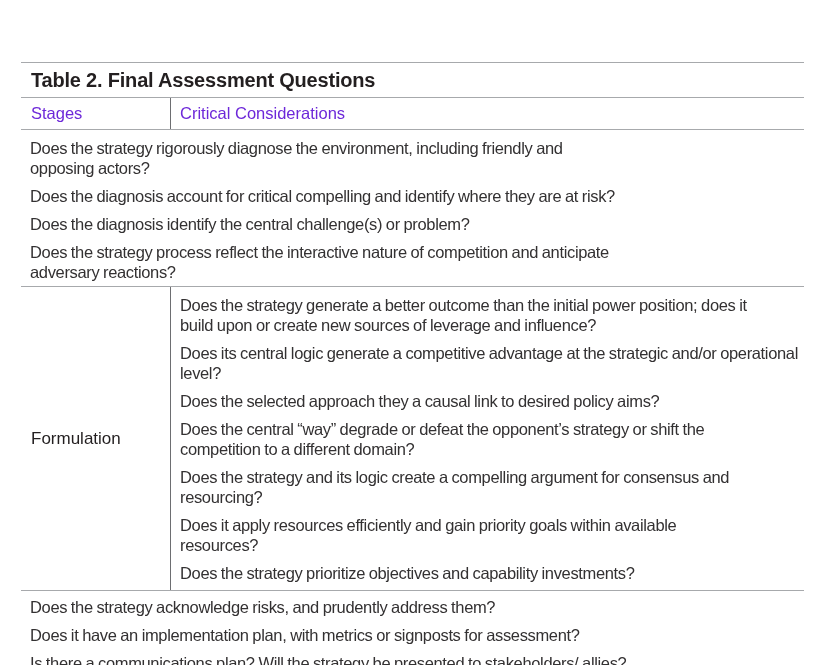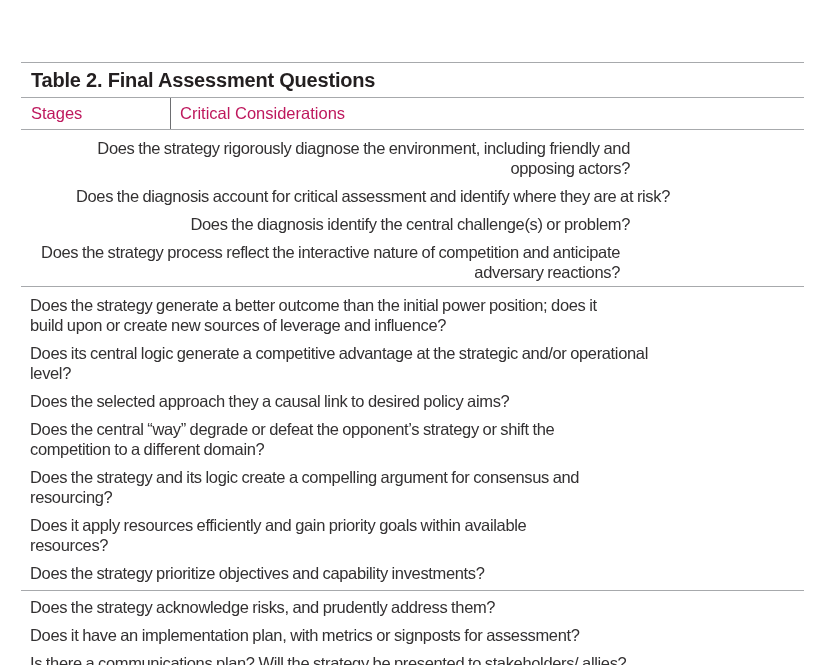--- a/index.html
+++ b/index.html
@@ -57,32 +57,32 @@
       box-sizing: border-box;
     }
     .header-row {
       height: 31px;
     }
     .header-row .stage-cell,
     .header-row .content-cell {
       display: flex;
       align-items: center;
       font-size: 16.5px;
-      color: #be185d;
+      color: #6d28d9;
     }
     .q {
       font-size: 16.5px;
       line-height: 20px;
       color: #333132;
       padding: 4px 0 4px 0;
       transform-origin: left top;
       letter-spacing: -0.35px;
       word-spacing: -0.5px;
     }
-    .sec-diagnosis .content-cell { padding-top: 4px; padding-bottom: 2px; text-align: right; }
+    .sec-diagnosis .content-cell { padding-top: 4px; padding-bottom: 2px; }
     .sec-formulation .content-cell { padding-top: 4px; padding-bottom: 3px; }
     .sec-implementation .content-cell { padding-top: 2px; padding-bottom: 2px; }
     .sec-diagnosis { height: 156px; }
     .sec-formulation { height: 303px; }
     .sec-implementation { height: 108px; }
   </style>
 </head>
 <body>
 
 <div class="table-wrap">
@@ -92,28 +92,29 @@
 
   <div class="row header-row">
     <div class="stage-cell">Stages</div>
     <div class="content-cell">Critical Considerations</div>
   </div>
   <div class="rule"></div>
 
   <div class="row sec-diagnosis">
     <div class="content-cell">
       <div class="q" style="width:600px">Does the strategy rigorously diagnose the environment, including friendly and opposing actors?</div>
-      <div class="q" style="width:640px">Does the diagnosis account for critical assessment and identify where they are at risk?</div>
+      <div class="q" style="width:640px">Does the diagnosis account for critical compelling and identify where they are at risk?</div>
       <div class="q" style="width:600px">Does the diagnosis identify the central challenge(s) or problem?</div>
       <div class="q" style="width:590px">Does the strategy process reflect the interactive nature of competition and anticipate adversary reactions?</div>
     </div>
   </div>
   <div class="rule"></div>
 
   <div class="row sec-formulation">
+    <div class="stage-cell">Formulation</div>
     <div class="content-cell">
       <div class="q" style="width:595px">Does the strategy generate a better outcome than the initial power position; does it build upon or create new sources of leverage and influence?</div>
       <div class="q" style="width:622px">Does its central logic generate a competitive advantage at the strategic and/or operational level?</div>
       <div class="q" style="width:600px">Does the selected approach they a causal link to desired policy aims?</div>
       <div class="q" style="width:600px">Does the central “way” degrade or defeat the opponent’s strategy or shift the competition to a different domain?</div>
       <div class="q" style="width:625px">Does the strategy and its logic create a compelling argument for consensus and resourcing?</div>
       <div class="q" style="width:575px">Does it apply resources efficiently and gain priority goals within available resources?</div>
       <div class="q" style="width:600px">Does the strategy prioritize objectives and capability investments?</div>
     </div>
   </div>

